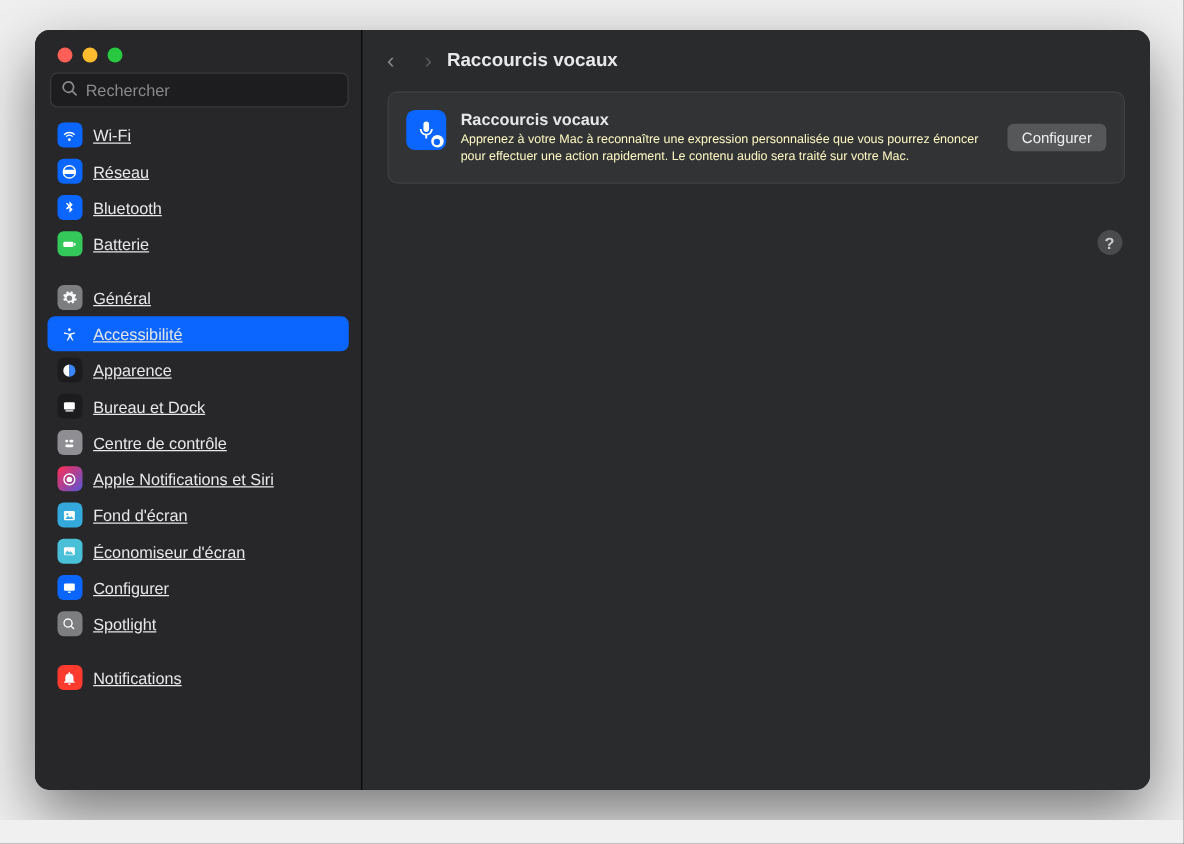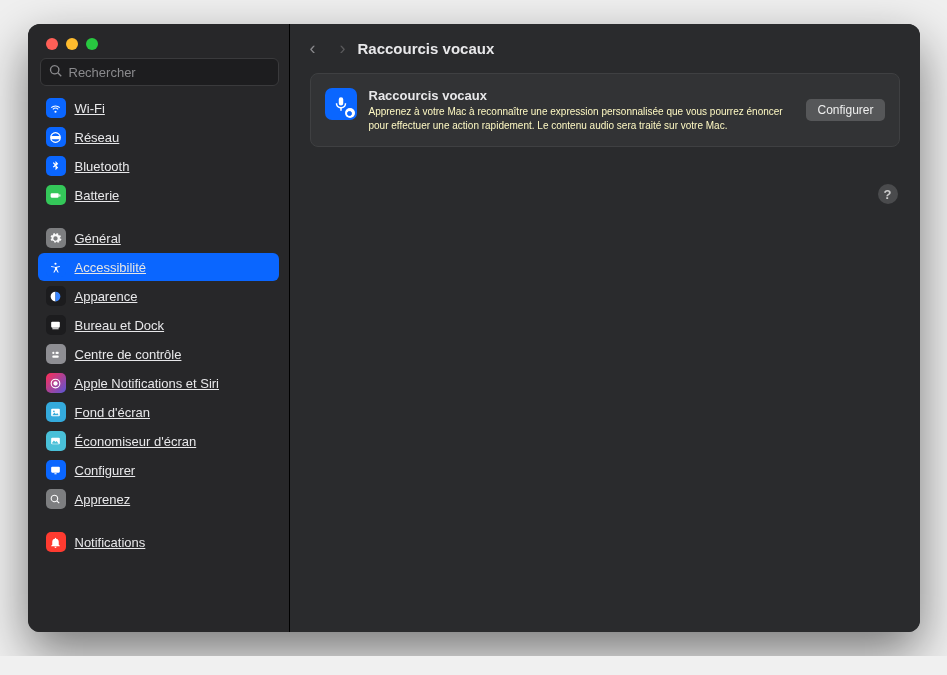--- a/index.html
+++ b/index.html
@@ -293,21 +293,21 @@
             </svg>
           </div>
           <span>Configurer</span>
         </div>
         <div class="item">
           <div class="sb-icon" style="background: rgb(125, 126, 128);">
             <svg viewBox="0 0 24 24">
               <path d="M10 3a7 7 0 015.6 11.2l4 4-1.4 1.4-4-4A7 7 0 1110 3zm0 2a5 5 0 100 10 5 5 0 000-10z"></path>
             </svg>
           </div>
-          <span>Apprenez</span>
+          <span>Spotlight</span>
         </div>
         <div class="section-gap"></div>
         <div class="item">
           <div class="sb-icon" style="background: rgb(255, 59, 48);">
             <svg viewBox="0 0 24 24">
               <path d="M12 22a2 2 0 002-2h-4a2 2 0 002 2zm6-6V11a6 6 0 00-5-5.9V4a1 1 0 00-2 0v1.1A6 6 0 006 11v5l-2 2v1h16v-1l-2-2z"></path>
             </svg>
           </div>
           <span>Notifications</span>
         </div>

